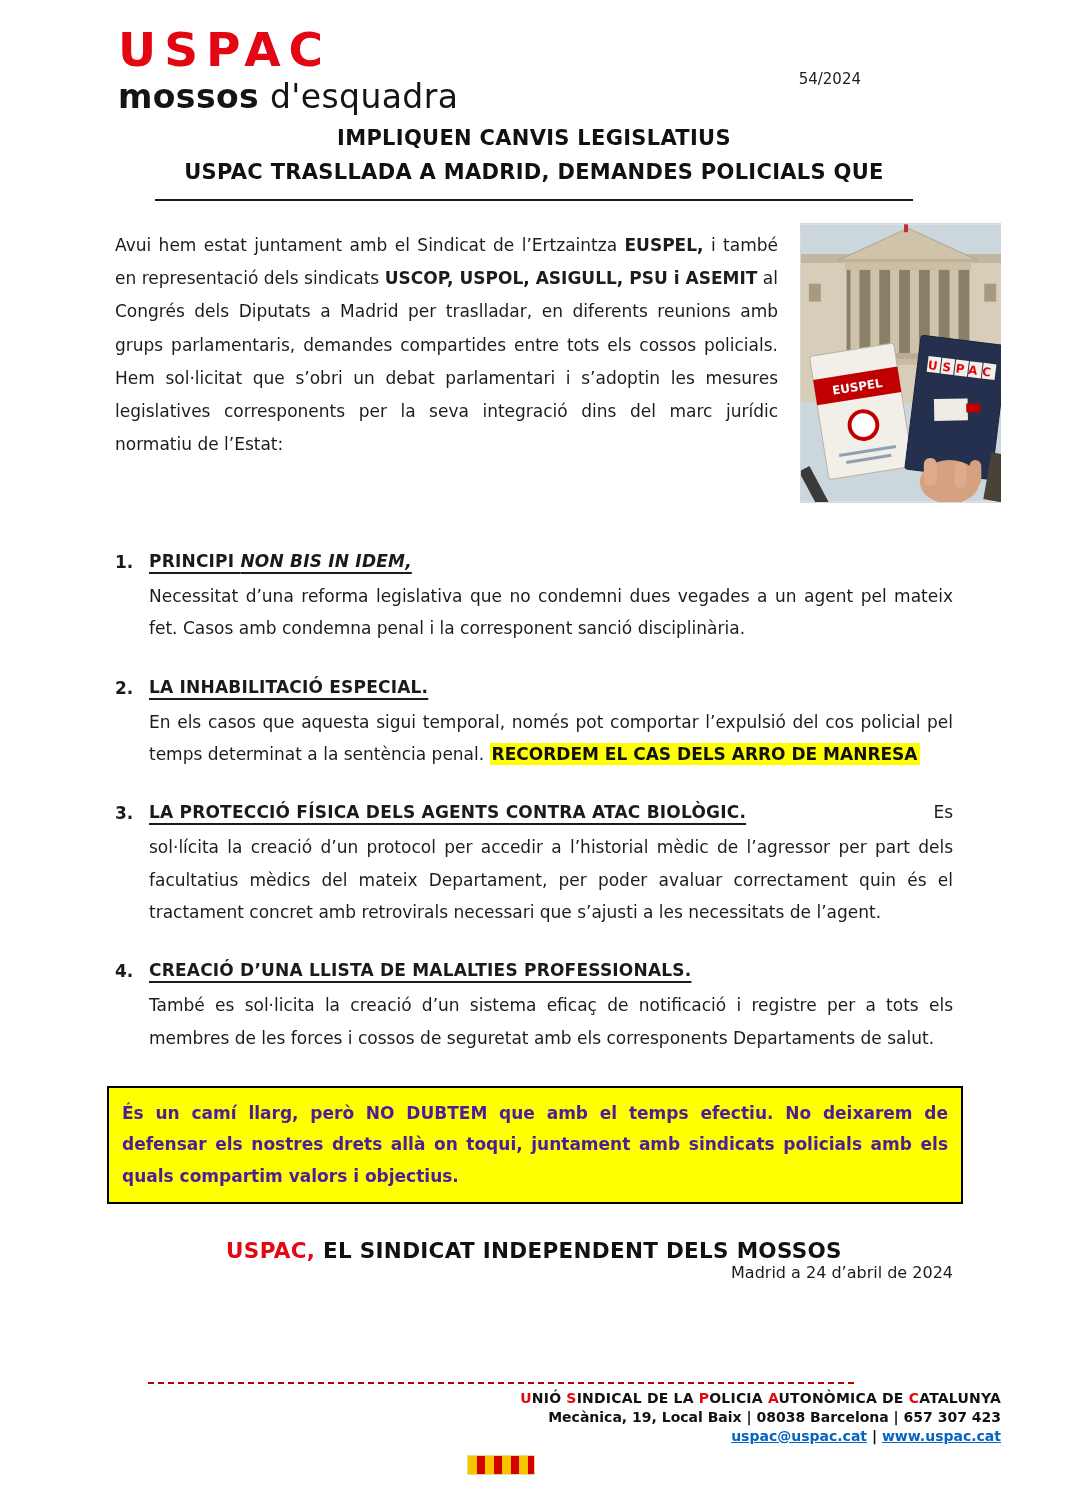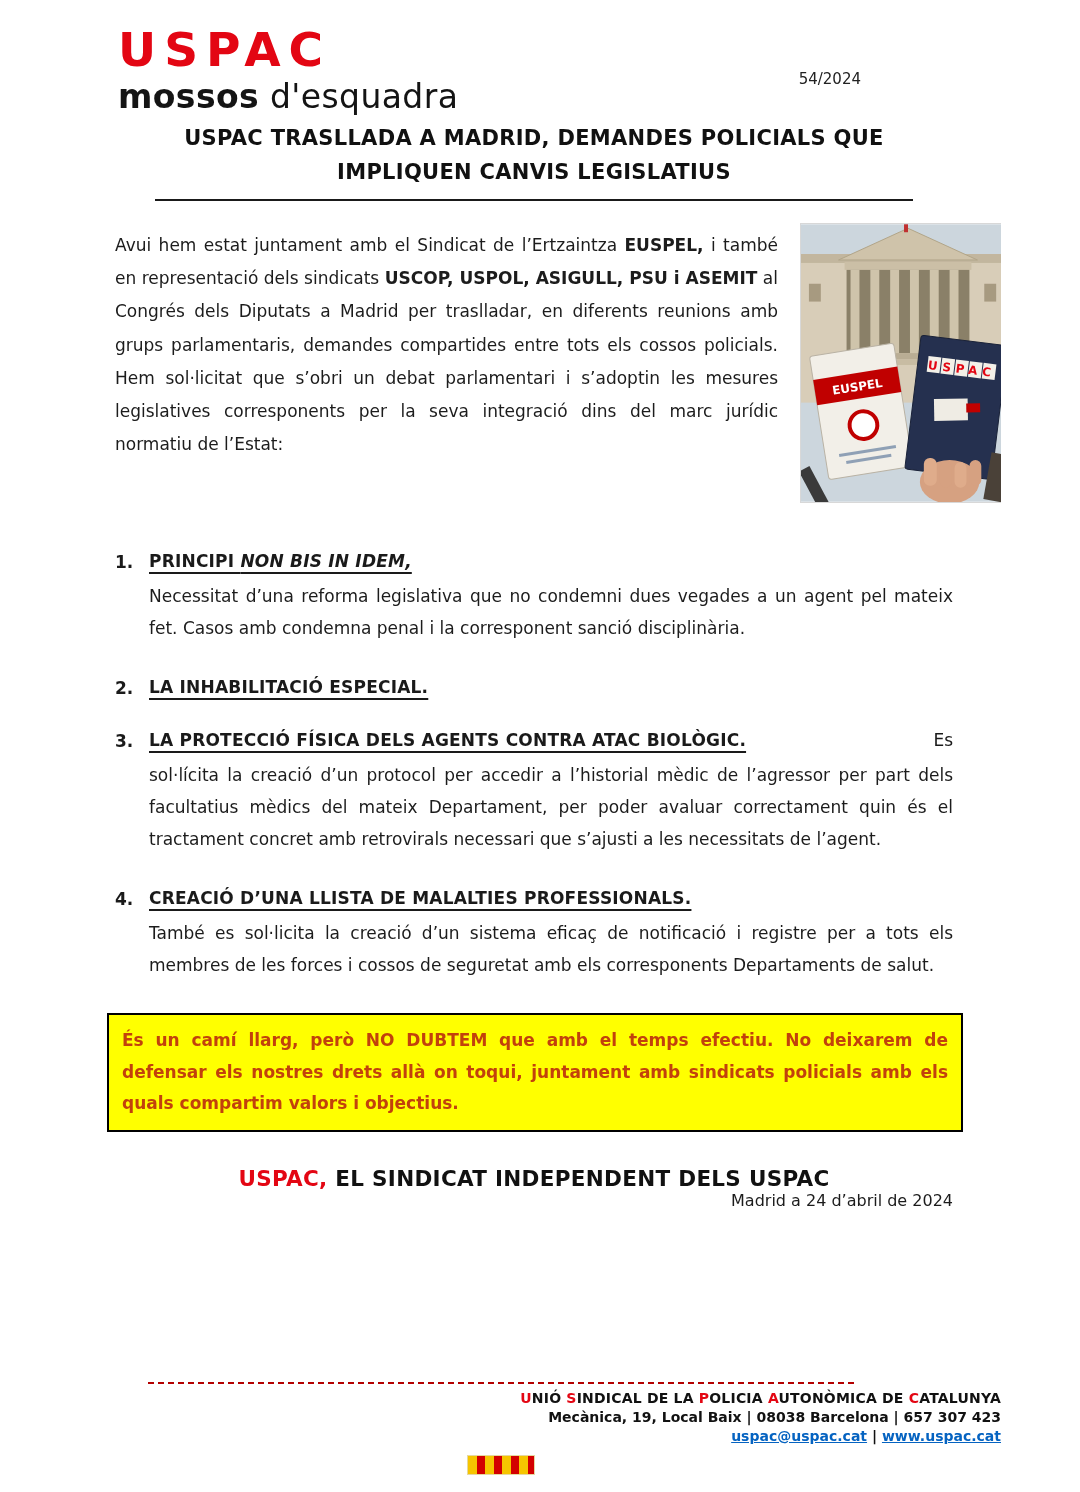--- a/index.html
+++ b/index.html
@@ -28,21 +28,21 @@
   .item { display:flex; margin-bottom:32px; }
   .item-num { width:34px; flex:none; font-weight:bold; padding-top:1px; }
   .item-content { flex:1; }
   .head-row { display:flex; justify-content:space-between; align-items:baseline; }
   .item-head { font-weight:bold; text-decoration:underline; text-decoration-thickness:2px; text-underline-offset:5px; letter-spacing:0.2px; }
   .head-trail { font-weight:normal; }
   .item-text { margin-top:9px; text-align:justify; line-height:1.9; color:#1c1c1c; }
   mark.hl { background:#ffff00; font-weight:bold; color:#111; padding:1px 2px; }
 
   .hl-box { margin:30px 0 0 -8px; width:calc(100% + 18px); background:#ffff00; border:2px solid #000;
-            padding:10px 13px; font-size:17px; font-weight:bold; line-height:1.85; text-align:justify; color:#c2410c; }
+            padding:10px 13px; font-size:17px; font-weight:bold; line-height:1.85; text-align:justify; color:#4c1d95; }
 
   .closing { margin-top:34px; text-align:center; font-size:21.5px; font-weight:bold; letter-spacing:0.3px; color:#111; }
   .closing .red { color:#e30613; }
 
   .dateline { text-align:right; font-size:16px; color:#1c1c1c; }
 
   
   .footer { position:absolute; left:0; bottom:18px; width:100%; text-align:right; }
   .footer-rule { width:706px; margin:0 auto 6px auto; border-top:2px dashed #b30000; height:0; }
   .f1 { font-size:14px; font-weight:bold; letter-spacing:0.2px; color:#111; }
@@ -61,22 +61,22 @@
 
   <div class="header-logo">
     <div class="logo-text">USPAC</div>
     <div class="logo-sub"><span class="b">mossos</span><span> d'esquadra</span></div>
   </div>
   <div class="doc-number">54/2024</div>
 
   <div class="content">
 
     <div class="title">
+      <div>IMPLIQUEN CANVIS LEGISLATIUS</div>
       <div>USPAC TRASLLADA A MADRID, DEMANDES POLICIALS QUE</div>
-      <div>IMPLIQUEN CANVIS LEGISLATIUS</div>
     </div>
     <div class="title-rule"></div>
 
     <div class="intro">
       <svg class="photo" viewBox="0 0 215 280" xmlns="http://www.w3.org/2000/svg">
         <rect width="215" height="280" fill="#ccd6dd"></rect>
 
         <g>
           <rect x="0" y="30" width="215" height="150" fill="#d8cdb8"></rect>
           <rect x="0" y="30" width="215" height="9" fill="#c2b69e"></rect>
@@ -143,20 +143,21 @@
           <div class="item-text">Necessitat d’una reforma legislativa que no condemni dues vegades a un agent pel mateix fet. Casos amb condemna penal i la corresponent sanció disciplinària.</div>
         </div>
       </div>
 
       <div class="item">
         <div class="item-num">2.</div>
         <div class="item-content">
           <div class="head-row">
             <span class="item-head">LA INHABILITACIÓ ESPECIAL.</span>
           </div>
+          <div class="item-text"><span>En els casos que aquesta sigui temporal, només pot comportar l’expulsió del cos policial pel temps determinat a la sentència penal. </span><mark class="hl">RECORDEM EL CAS DELS ARRO DE MANRESA</mark></div>
         </div>
       </div>
 
       <div class="item">
         <div class="item-num">3.</div>
         <div class="item-content">
           <div class="head-row">
             <span class="item-head">LA PROTECCIÓ FÍSICA DELS AGENTS CONTRA ATAC BIOLÒGIC.</span>
             <span class="head-trail">Es</span>
           </div>
@@ -171,21 +172,21 @@
             <span class="item-head">CREACIÓ D’UNA LLISTA DE MALALTIES PROFESSIONALS.</span>
           </div>
           <div class="item-text">També es sol·licita la creació d’un sistema eficaç de notificació i registre per a tots els membres de les forces i cossos de seguretat amb els corresponents Departaments de salut.</div>
         </div>
       </div>
 
     </div>
 
     <div class="hl-box">És un camí llarg, però NO DUBTEM que amb el temps efectiu. No deixarem de defensar els nostres drets allà on toqui, juntament amb sindicats policials amb els quals compartim valors i objectius.</div>
 
-    <div class="closing"><span class="red">USPAC,</span><span> EL SINDICAT INDEPENDENT DELS USPAC</span></div>
+    <div class="closing"><span class="red">USPAC,</span><span> EL SINDICAT INDEPENDENT DELS MOSSOS</span></div>
 
     <div class="dateline">Madrid a 24 d’abril de 2024</div>
 
   </div>
 
   <div class="footer">
     <div class="footer-rule"></div>
     <div class="f1"><span class="red">U</span><span>NIÓ </span><span class="red">S</span><span>INDICAL DE LA </span><span class="red">P</span><span>OLICIA </span><span class="red">A</span><span>UTONÒMICA DE </span><span class="red">C</span><span>ATALUNYA</span></div>
     <div class="f2">Mecànica, 19, Local Baix | 08038 Barcelona | 657 307 423</div>
     <div class="f3"><a>uspac@uspac.cat</a><span> | </span><a>www.uspac.cat</a></div>

